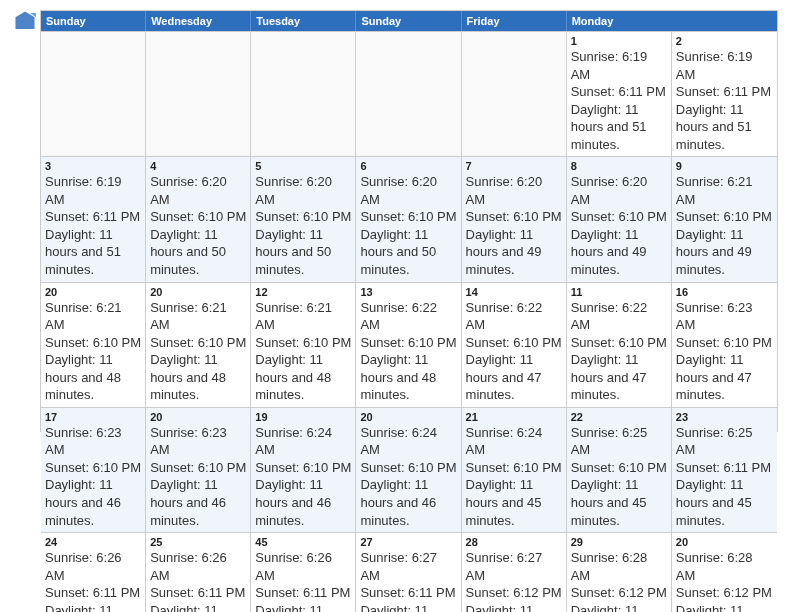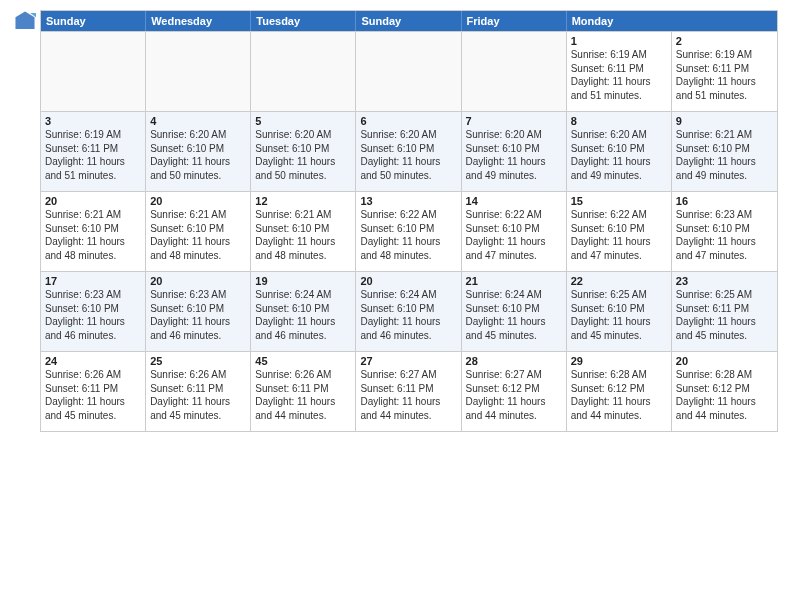--- a/index.html
+++ b/index.html
@@ -104,21 +104,21 @@
     .cal-cell.empty { background: #f9f9f9; }
     .cal-cell.alt-row { background: #f0f4fb; }
     .day-num {
       font-size: 11px;
       font-weight: bold;
       color: #222;
       display: block;
       margin-bottom: 1px;
     }
     .day-info {
-      font-size: 10px;
+      font-size: 13px;
       color: #333;
       line-height: 1.35;
     }
   </style>
 </head>
 <body>
 
 <div class="page">
   <div class="header">
     <div class="logo">
@@ -235,21 +235,21 @@
 Sunset: 6:10 PM
 Daylight: 11 hours and 48 minutes.</div>
           </div>
           <div class="cal-cell">
             <span class="day-num">14</span>
             <div class="day-info" style="white-space: pre-line;">Sunrise: 6:22 AM
 Sunset: 6:10 PM
 Daylight: 11 hours and 47 minutes.</div>
           </div>
           <div class="cal-cell">
-            <span class="day-num">15</span>
+            <span class="day-num">11</span>
             <div class="day-info" style="white-space: pre-line;">Sunrise: 6:22 AM
 Sunset: 6:10 PM
 Daylight: 11 hours and 47 minutes.</div>
           </div>
           <div class="cal-cell">
             <span class="day-num">16</span>
             <div class="day-info" style="white-space: pre-line;">Sunrise: 6:23 AM
 Sunset: 6:10 PM
 Daylight: 11 hours and 47 minutes.</div>
           </div>

